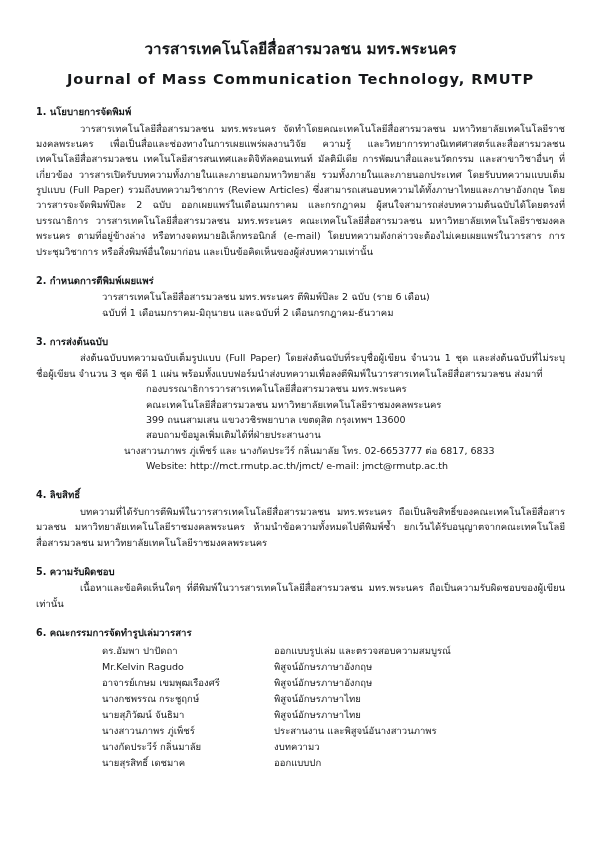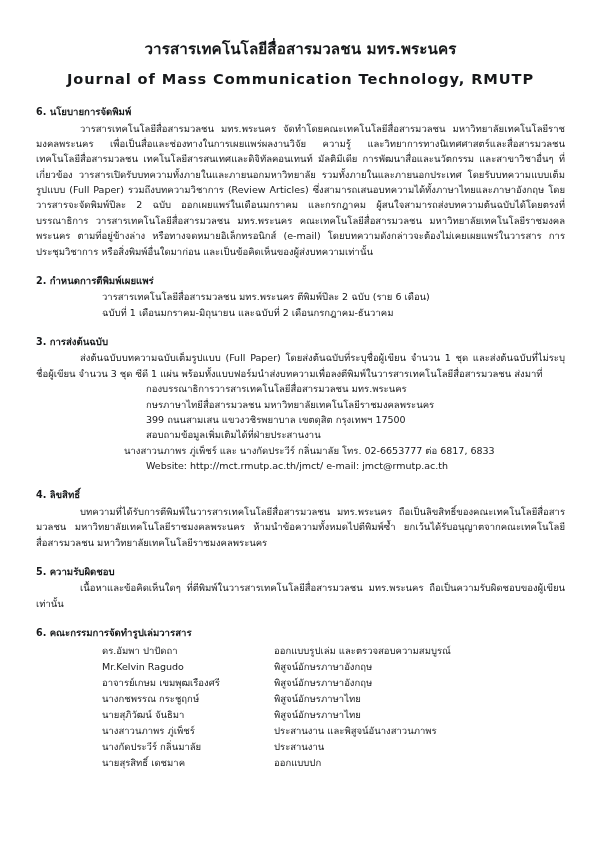--- a/index.html
+++ b/index.html
@@ -107,36 +107,36 @@
 <body>
 
 <div class="page">
 
   <div class="title-block">
     <div class="title-thai">วารสารเทคโนโลยีสื่อสารมวลชน มทร.พระนคร</div>
     <div class="title-eng">Journal of Mass Communication Technology, RMUTP</div>
   </div>
 
   <div class="section">
-    <div class="section-heading">6. นโยบายการจัดพิมพ์</div>
+    <div class="section-heading">1. นโยบายการจัดพิมพ์</div>
     <p class="para indent">วารสารเทคโนโลยีสื่อสารมวลชน มทร.พระนคร จัดทำโดยคณะเทคโนโลยีสื่อสารมวลชน มหาวิทยาลัยเทคโนโลยีราชมงคลพระนคร เพื่อเป็นสื่อและช่องทางในการเผยแพร่ผลงานวิจัย ความรู้ และวิทยาการทางนิเทศศาสตร์และสื่อสารมวลชน เทคโนโลยีสื่อสารมวลชน เทคโนโลยีสารสนเทศและดิจิทัลคอนเทนท์ มัลติมีเดีย การพัฒนาสื่อและนวัตกรรม และสาขาวิชาอื่นๆ ที่เกี่ยวข้อง วารสารเปิดรับบทความทั้งภายในและภายนอกมหาวิทยาลัย รวมทั้งภายในและภายนอกประเทศ โดยรับบทความแบบเต็มรูปแบบ (Full Paper) รวมถึงบทความวิชาการ (Review Articles) ซึ่งสามารถเสนอบทความได้ทั้งภาษาไทยและภาษาอังกฤษ โดยวารสารจะจัดพิมพ์ปีละ 2 ฉบับ ออกเผยแพร่ในเดือนมกราคม และกรกฎาคม ผู้สนใจสามารถส่งบทความต้นฉบับได้โดยตรงที่บรรณาธิการ วารสารเทคโนโลยีสื่อสารมวลชน มทร.พระนคร คณะเทคโนโลยีสื่อสารมวลชน มหาวิทยาลัยเทคโนโลยีราชมงคลพระนคร ตามที่อยู่ข้างล่าง หรือทางจดหมายอิเล็กทรอนิกส์ (e-mail) โดยบทความดังกล่าวจะต้องไม่เคยเผยแพร่ในวารสาร การประชุมวิชาการ หรือสิ่งพิมพ์อื่นใดมาก่อน และเป็นข้อคิดเห็นของผู้ส่งบทความเท่านั้น</p>
   </div>
 
   <div class="section">
     <div class="section-heading">2. กำหนดการตีพิมพ์เผยแพร่</div>
     <p class="sub-line">วารสารเทคโนโลยีสื่อสารมวลชน มทร.พระนคร ตีพิมพ์ปีละ 2 ฉบับ (ราย 6 เดือน)</p>
     <p class="sub-line">ฉบับที่ 1 เดือนมกราคม-มิถุนายน และฉบับที่ 2 เดือนกรกฎาคม-ธันวาคม</p>
   </div>
 
   <div class="section">
     <div class="section-heading">3. การส่งต้นฉบับ</div>
     <p class="para indent">ส่งต้นฉบับบทความฉบับเต็มรูปแบบ (Full Paper) โดยส่งต้นฉบับที่ระบุชื่อผู้เขียน จำนวน 1 ชุด และส่งต้นฉบับที่ไม่ระบุชื่อผู้เขียน จำนวน 3 ชุด ซีดี 1 แผ่น พร้อมทั้งแบบฟอร์มนำส่งบทความเพื่อลงตีพิมพ์ในวารสารเทคโนโลยีสื่อสารมวลชน ส่งมาที่</p>
     <p class="sub-line deep">กองบรรณาธิการวารสารเทคโนโลยีสื่อสารมวลชน มทร.พระนคร</p>
-    <p class="sub-line deep">กษรภาษาไทยีสื่อสารมวลชน มหาวิทยาลัยเทคโนโลยีราชมงคลพระนคร</p>
-    <p class="sub-line deep">399 ถนนสามเสน แขวงวชิรพยาบาล เขตดุสิต กรุงเทพฯ 17500</p>
+    <p class="sub-line deep">คณะเทคโนโลยีสื่อสารมวลชน มหาวิทยาลัยเทคโนโลยีราชมงคลพระนคร</p>
+    <p class="sub-line deep">399 ถนนสามเสน แขวงวชิรพยาบาล เขตดุสิต กรุงเทพฯ 13600</p>
     <p class="sub-line deep">สอบถามข้อมูลเพิ่มเติมได้ที่ฝ่ายประสานงาน</p>
     <p class="sub-line mid">นางสาวนภาพร ภู่เพ็ชร์ และ นางกัดประวีร์ กลิ่นมาลัย โทร. 02-6653777 ต่อ 6817, 6833</p>
     <p class="sub-line deep">Website: http://mct.rmutp.ac.th/jmct/   e-mail: jmct@rmutp.ac.th</p>
   </div>
 
   <div class="section">
     <div class="section-heading">4. ลิขสิทธิ์</div>
     <p class="para indent">บทความที่ได้รับการตีพิมพ์ในวารสารเทคโนโลยีสื่อสารมวลชน มทร.พระนคร ถือเป็นลิขสิทธิ์ของคณะเทคโนโลยีสื่อสารมวลชน มหาวิทยาลัยเทคโนโลยีราชมงคลพระนคร ห้ามนำข้อความทั้งหมดไปตีพิมพ์ซ้ำ ยกเว้นได้รับอนุญาตจากคณะเทคโนโลยีสื่อสารมวลชน มหาวิทยาลัยเทคโนโลยีราชมงคลพระนคร</p>
   </div>
 
@@ -169,21 +169,21 @@
             <tr>
               <td class="name-col">นายสุภิวัฒน์ จันธิมา</td>
               <td class="role-col">พิสูจน์อักษรภาษาไทย</td>
             </tr>
             <tr>
               <td class="name-col">นางสาวนภาพร ภู่เพ็ชร์</td>
               <td class="role-col">ประสานงาน และพิสูจน์อันางสาวนภาพร</td>
             </tr>
             <tr>
               <td class="name-col">นางกัดประวีร์ กลิ่นมาลัย</td>
-              <td class="role-col">ประสานงาน</td>
+              <td class="role-col">งบทความว</td>
             </tr>
             <tr>
               <td class="name-col">นายสุรสิทธิ์  เดชมาค</td>
               <td class="role-col">ออกแบบปก</td>
             </tr>
           </tbody>
       </table>
     </div>
   </div>
 

